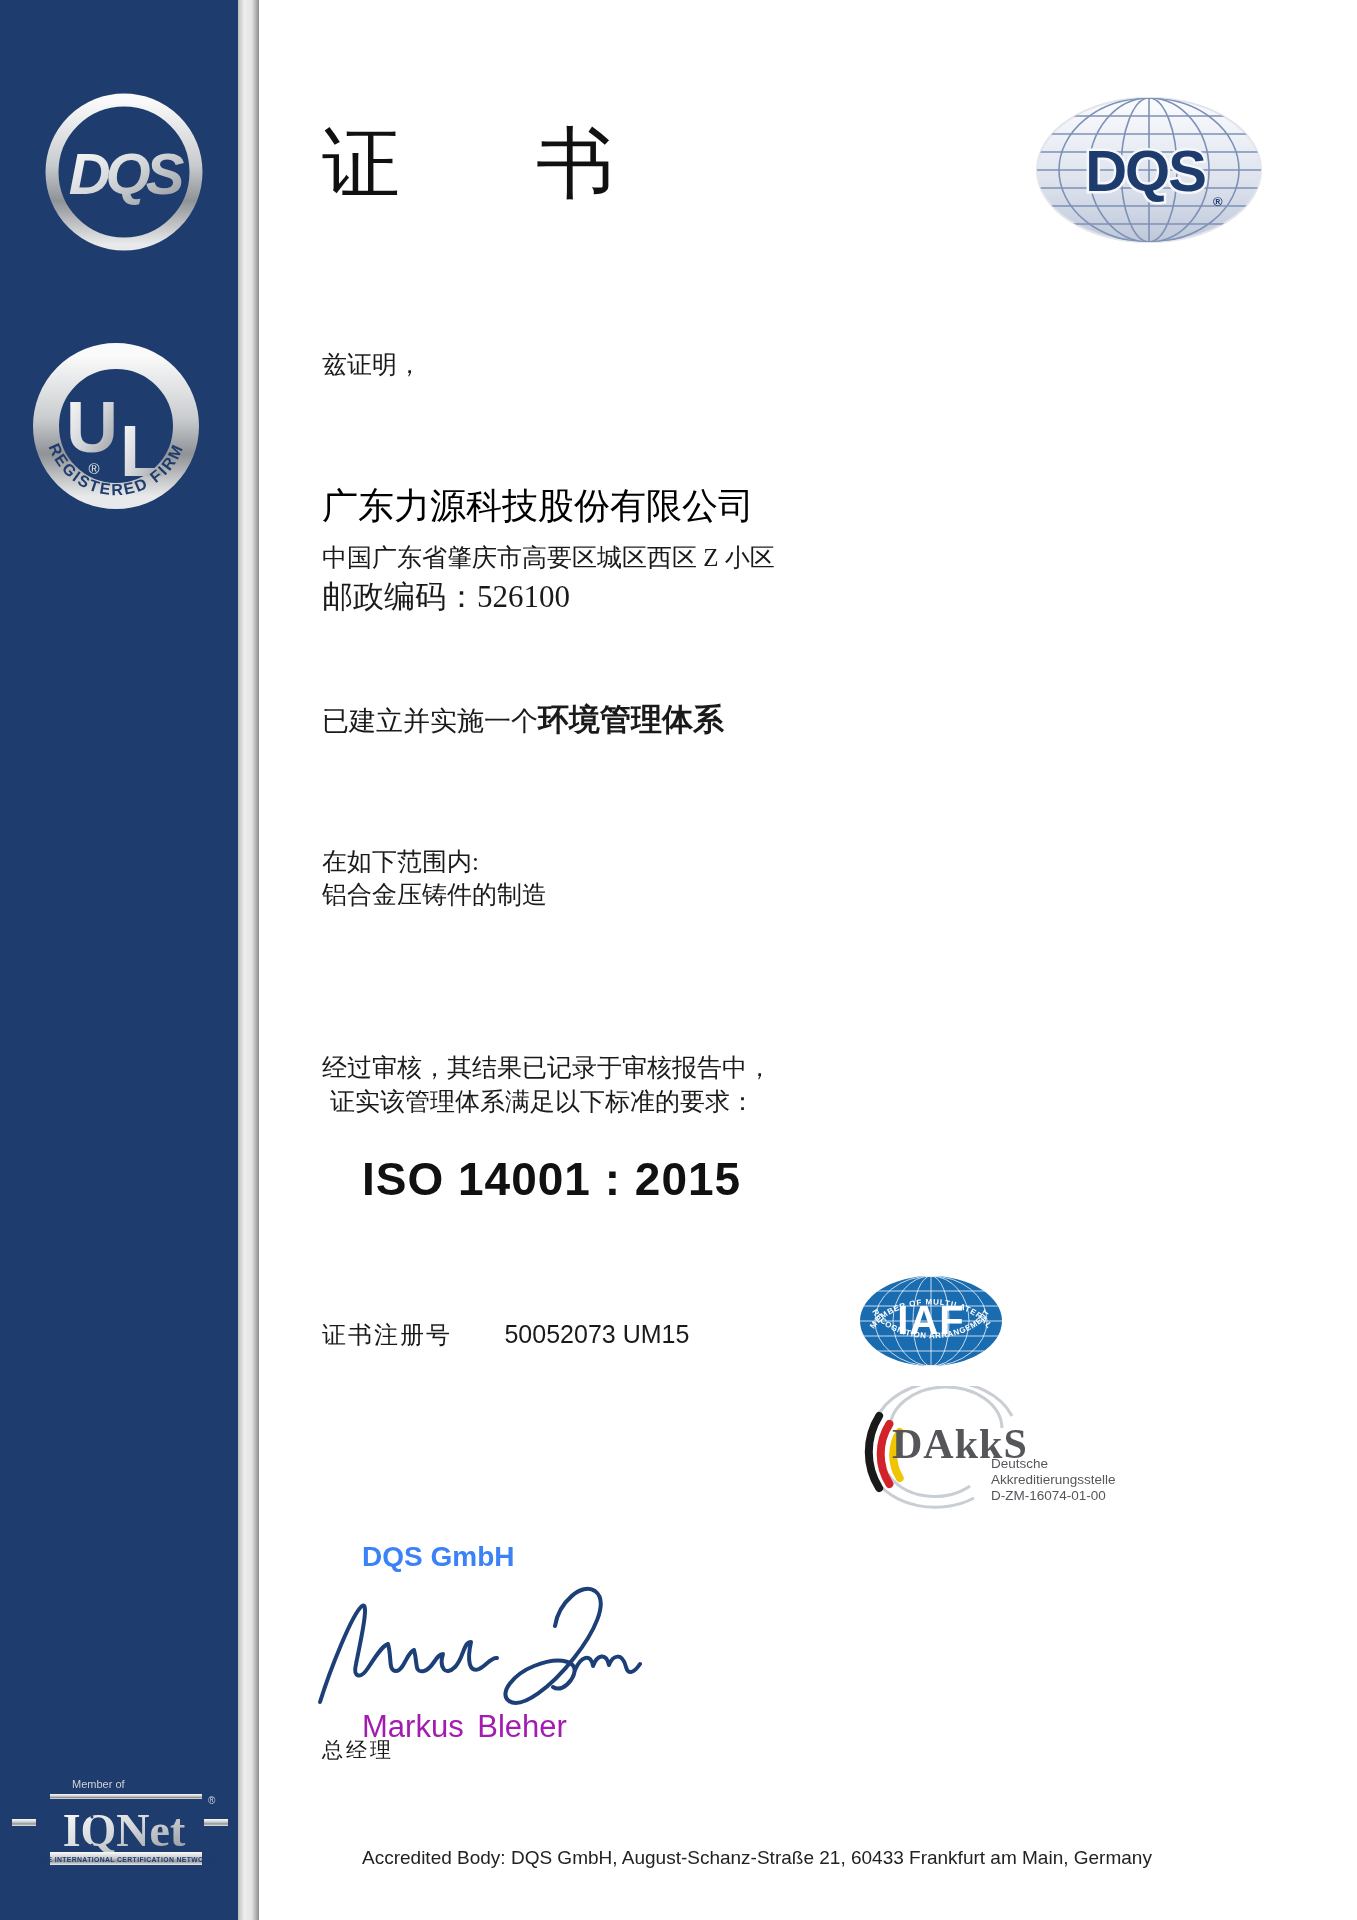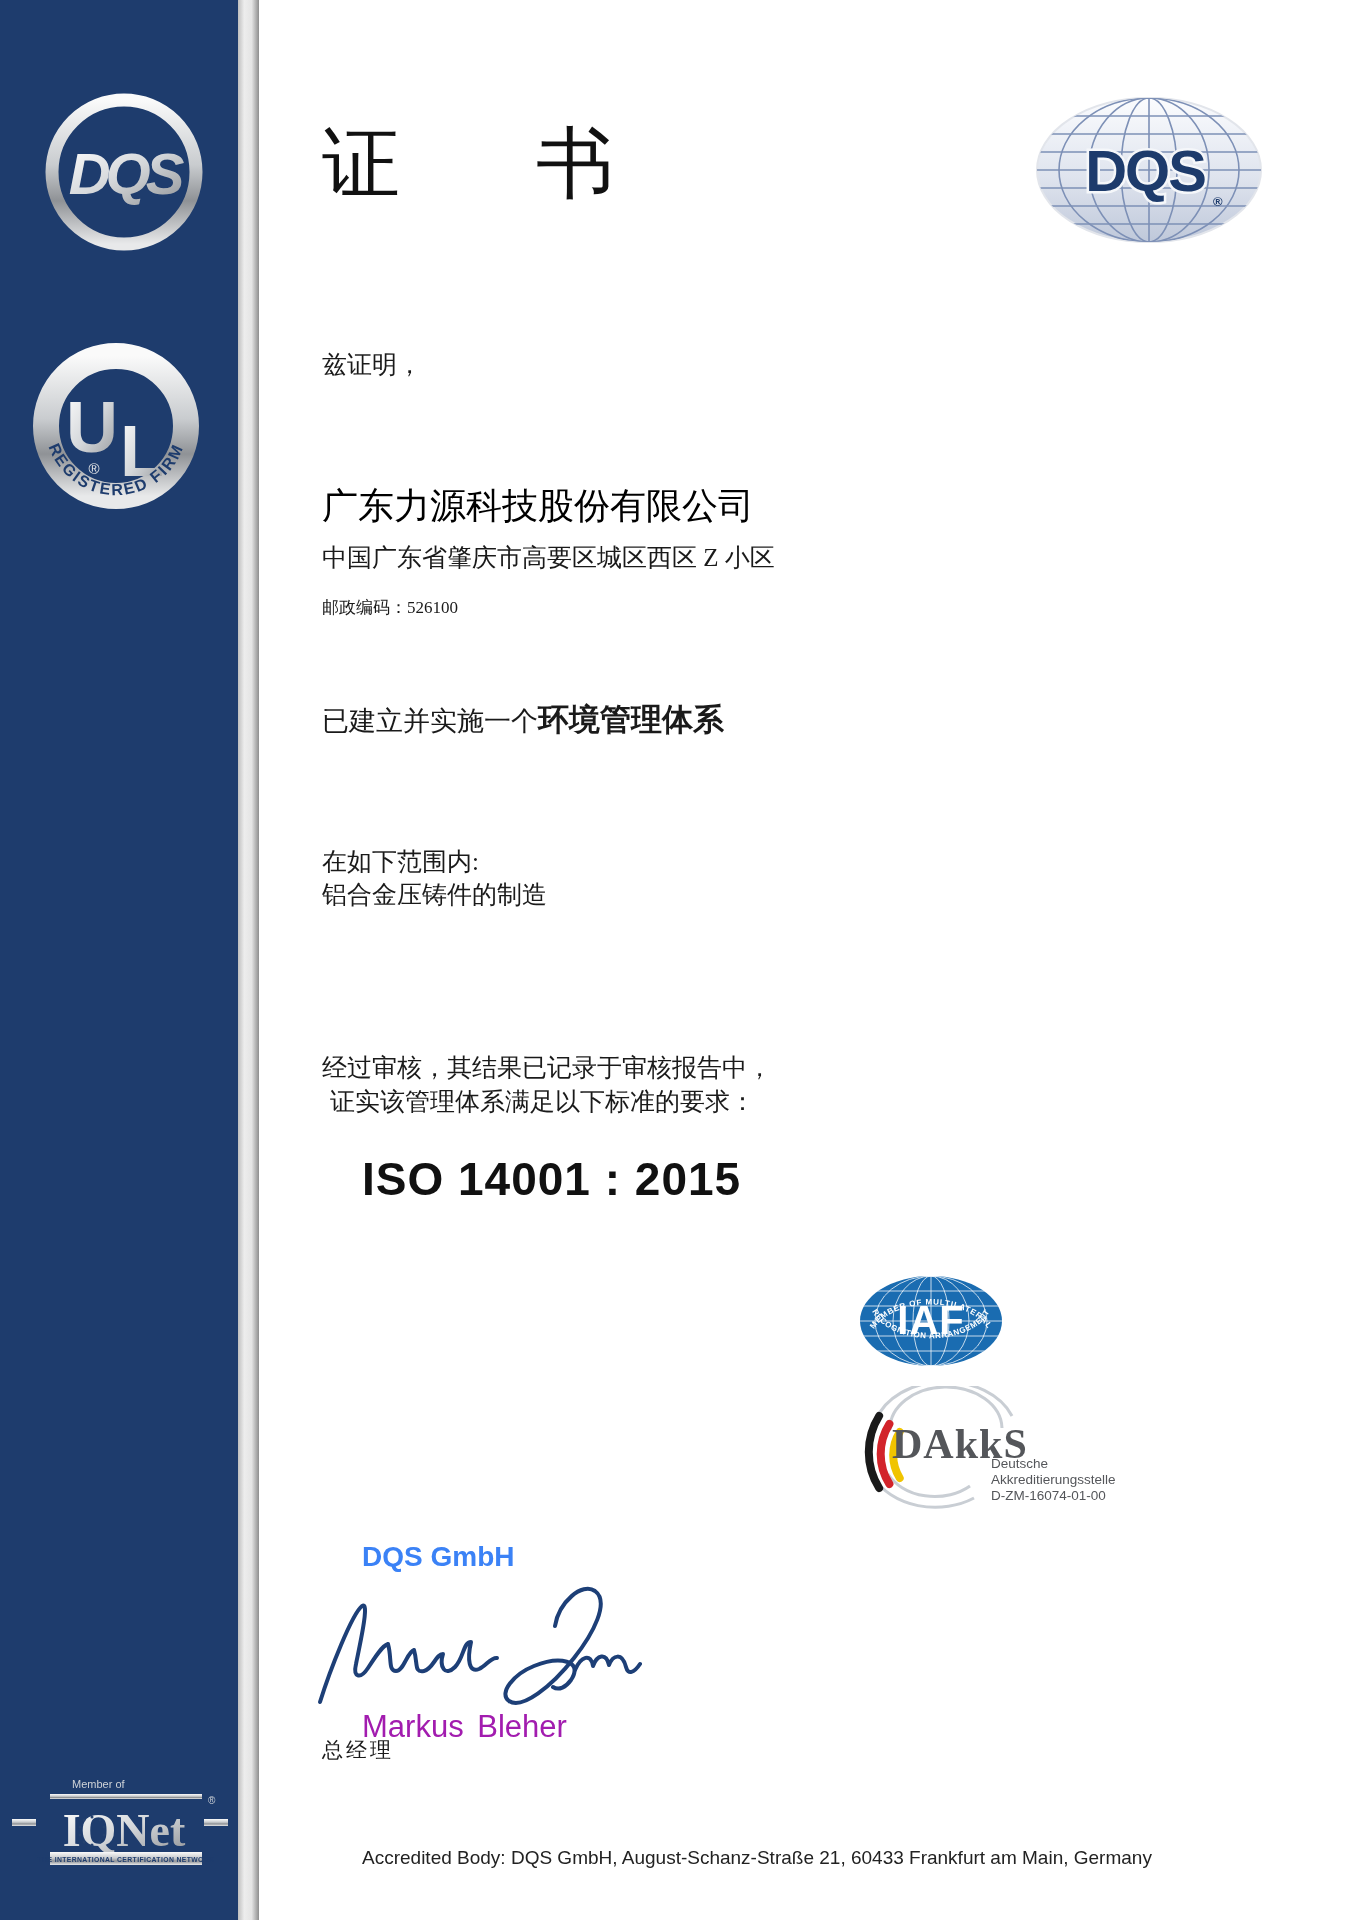--- a/index.html
+++ b/index.html
@@ -13,21 +13,21 @@
   .divider{left:238px;top:0;width:21px;height:1920px;
     background:linear-gradient(to right,#bfbfbf 0%,#ededed 30%,#e4e4e4 65%,#8e8e8e 100%);}
   
   .serif{font-family:"Liberation Serif",serif;}
   .sans{font-family:"Liberation Sans",sans-serif;margin-left:40px;}
   .page-title{left:322px;top:112px;font-family:"Liberation Serif",serif;font-size:78px;
     letter-spacing:136px;color:#111;white-space:nowrap;}
   .certify{left:322px;top:348px;font-size:25px;}
   .company{left:322px;top:482px;font-size:36px;color:#000;}
   .addr1{left:322px;top:541px;font-size:25px;}
-  .addr2{left:322px;top:596px;font-size:17px;}
+  .addr2{left:322px;top:576px;font-size:31px;}
   .established{left:322px;top:699px;font-size:27px;}
   .established b{font-size:31px;font-weight:bold;}
   .scope-label{left:322px;top:845px;font-size:25px;}
   .scope{left:322px;top:878px;font-size:25px;}
   .audit1{left:322px;top:1051px;font-size:25px;}
   .audit2{left:322px;top:1085px;font-size:25px;margin-left:8px;}
   .standard{left:322px;top:1152px;font-size:46px;font-weight:bold;letter-spacing:1px;color:#111;}
   .details{left:322px;top:1320px;width:420px;}
   .drow{height:40px;line-height:28px;}
   .dlabel{display:inline-block;width:138px;font-family:"Liberation Serif",serif;
@@ -160,20 +160,24 @@
 
 <div class="abs scope-label serif">在如下范围内:</div>
 <div class="abs scope serif">铝合金压铸件的制造</div>
 
 <div class="abs audit1 serif">经过审核，其结果已记录于审核报告中，</div>
 <div class="abs audit2 serif">证实该管理体系满足以下标准的要求：</div>
 
 <div class="abs standard sans">ISO 14001 : 2015</div>
 
 <div class="abs details">
+  <div class="drow">
+    <span class="dlabel">证书注册号</span>
+    <span class="dvalue sans">50052073 UM15</span>
+  </div>
 </div>
 
 <svg class="abs" style="left:858px;top:1274px" width="146" height="94" viewBox="0 0 146 94">
   <defs>
     <clipPath id="iafClip">
         <ellipse cx="73" cy="47" rx="71" ry="45"></ellipse>
       </clipPath>
     <path id="iafTop" d="M 14,60 A 60 36 0 0 1 132,60" fill="none"></path>
     <path id="iafBot" d="M 13,34 A 61 37 0 0 0 133,34" fill="none"></path>
   </defs>

